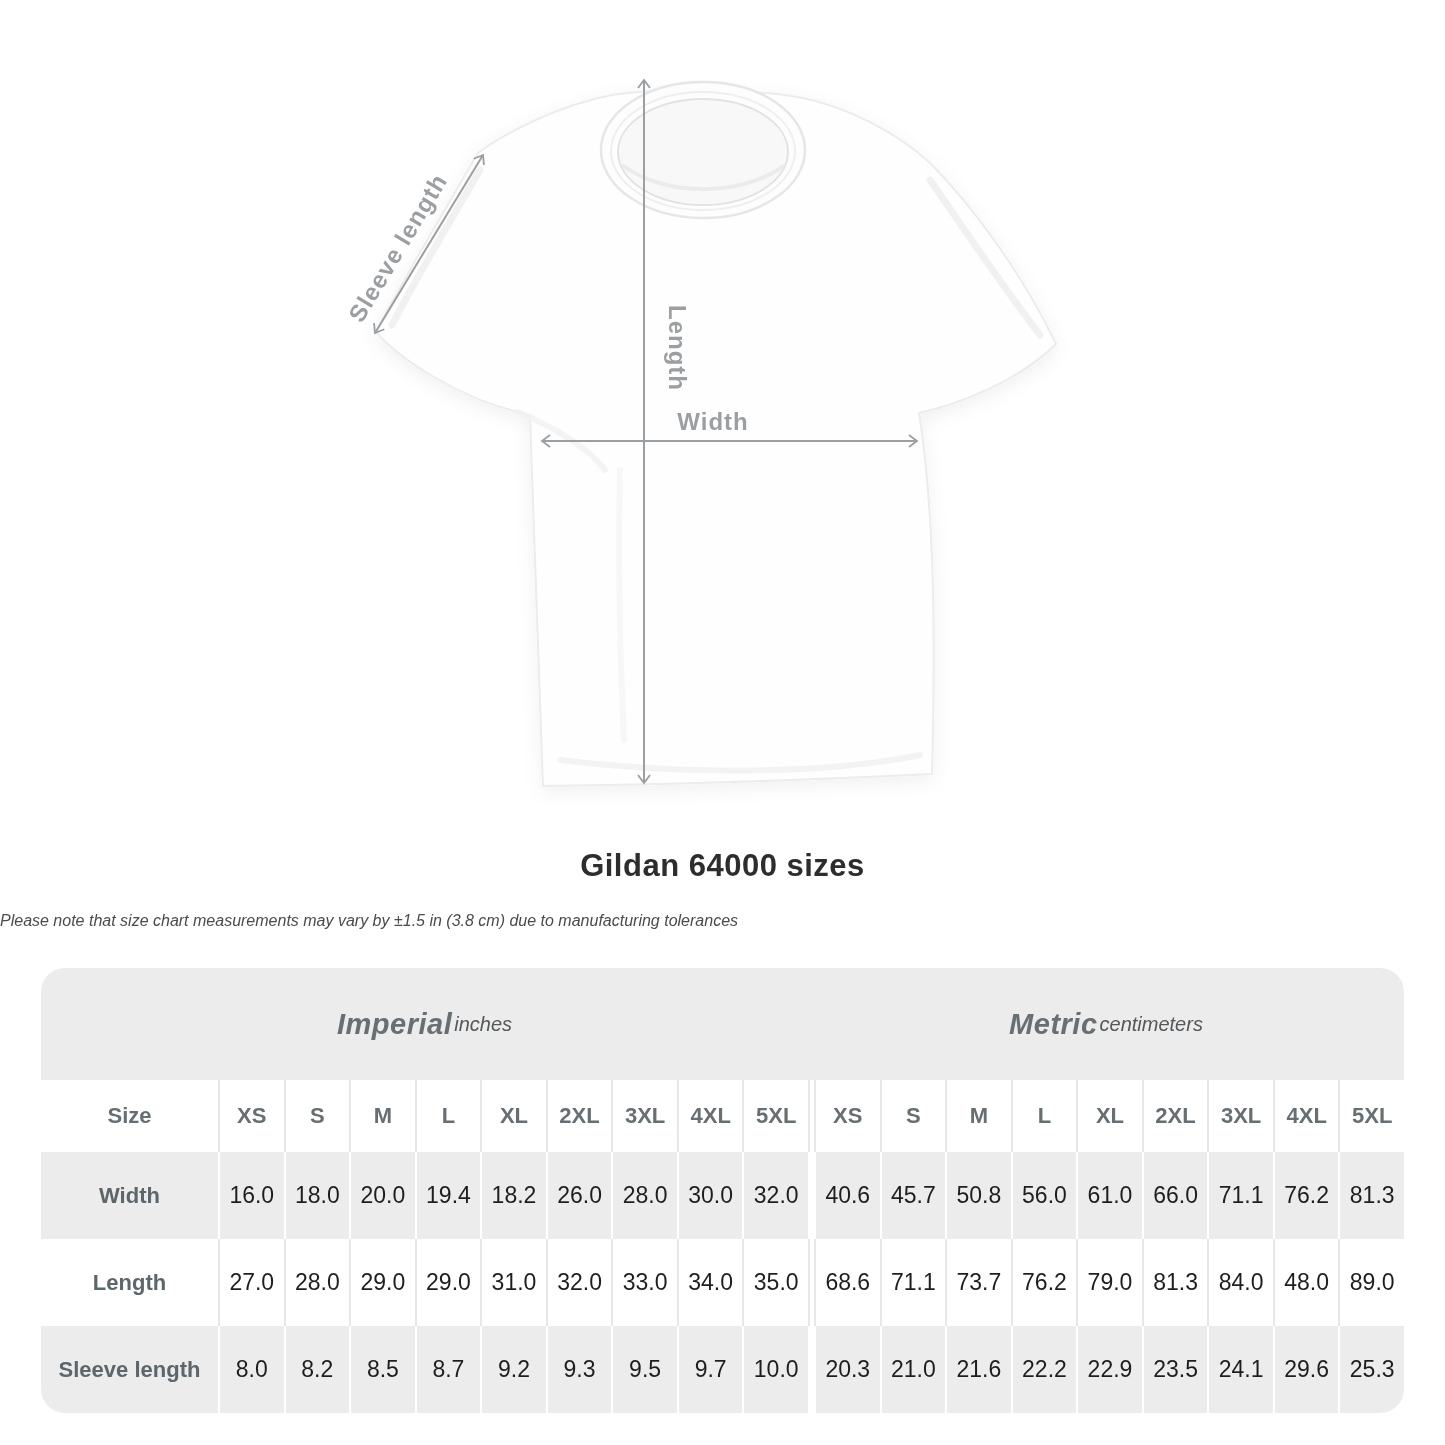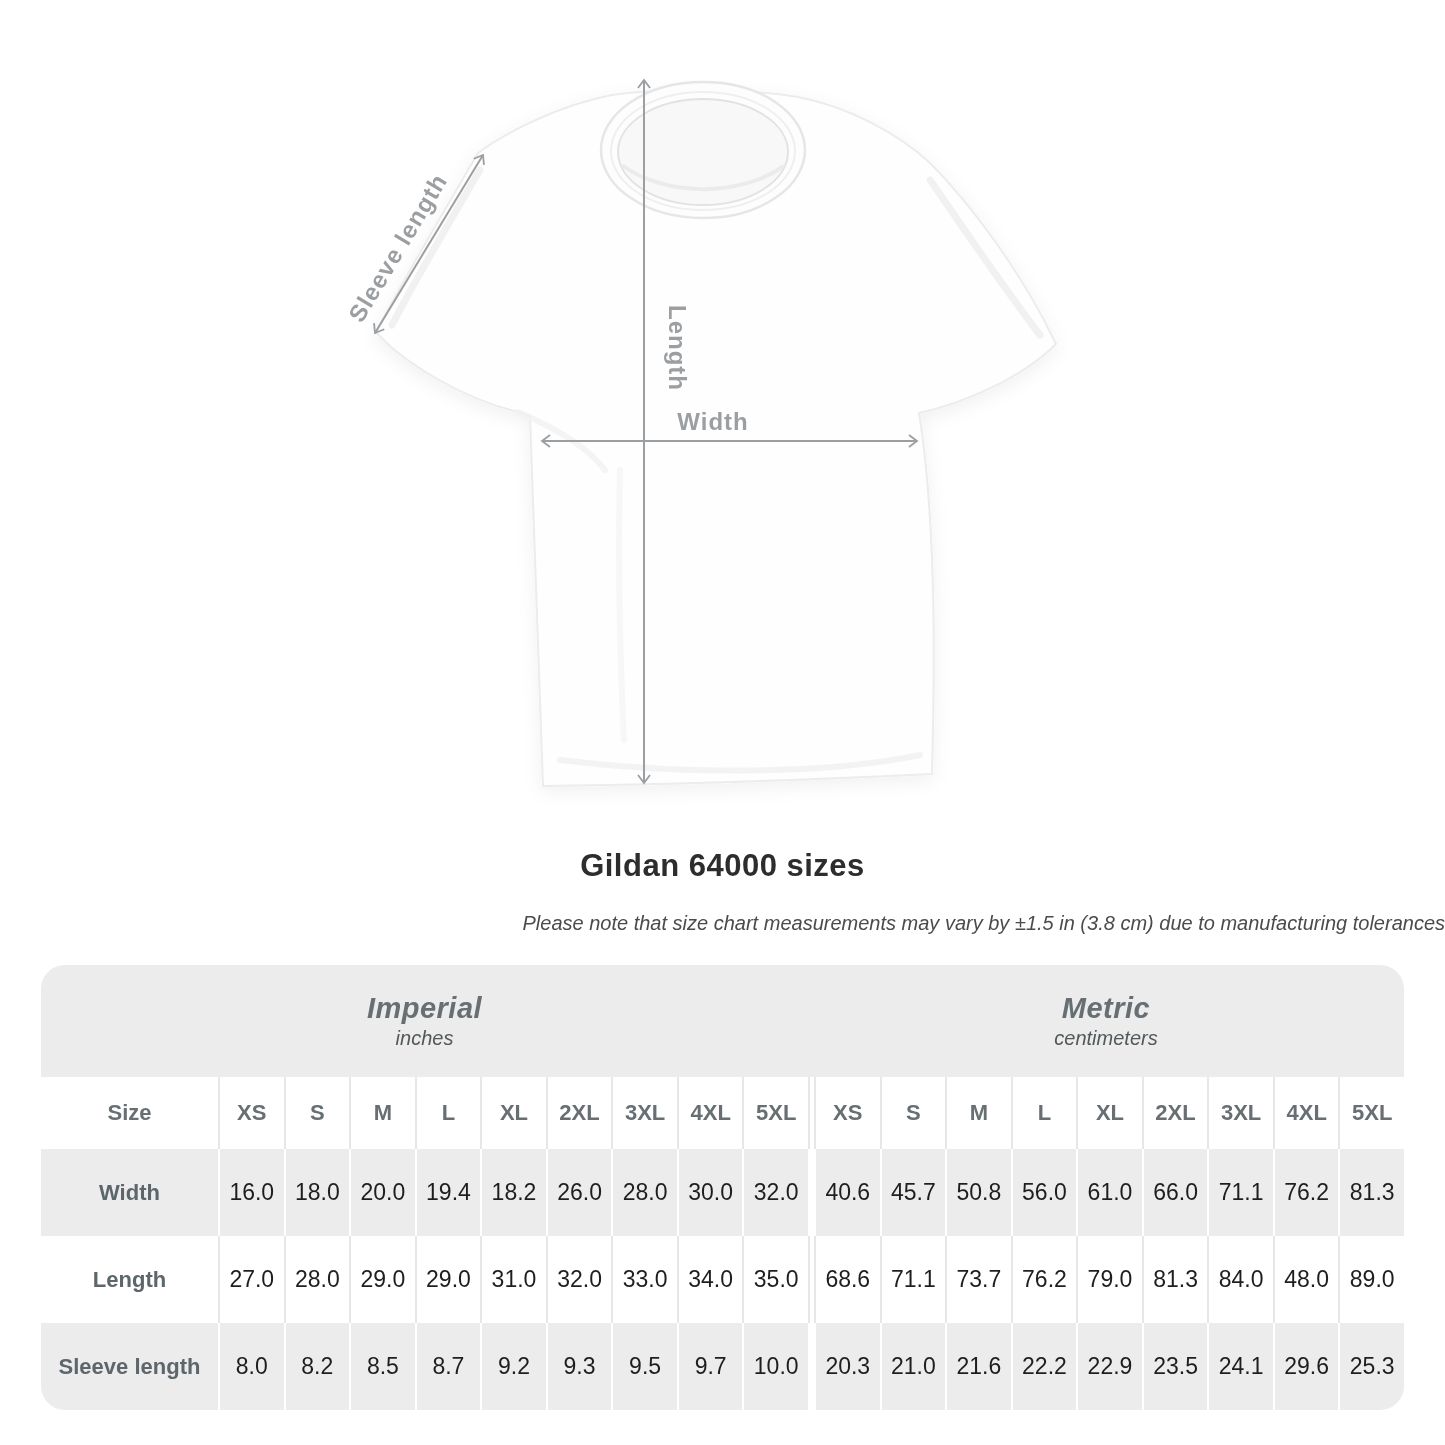--- a/index.html
+++ b/index.html
@@ -23,30 +23,30 @@
     font-family:"Liberation Sans", sans-serif;
     font-weight:bold;font-size:24px;fill:var(--diagram-gray);letter-spacing:1px;
   }
   .diagram svg .mline{stroke:var(--diagram-gray);stroke-width:2;}
   
   .chart-title{
     margin:6px 0 28px;text-align:center;
     font-size:31px;font-weight:bold;color:#2d2d2d;letter-spacing:.5px;
   }
   .chart-subtitle{
-    margin:0 0 30px;text-align:right;font-style:italic;
-    font-size:20px;color:#4b4b4b;
+    margin:0 0 38px;text-align:left;font-style:italic;
+    font-size:16px;color:#4b4b4b;
   }
   
   .size-table{width:1363px;margin:0 auto;}
   .band{
     display:grid;grid-template-columns:767px 1fr;height:112px;
     background:var(--table-band);border-radius:24px 24px 0 0;
   }
-  .band-cell{display:flex;flex-direction:column;align-items:center;justify-content:center;gap:2px;}
+  .band-cell{display:flex;flex-direction:row;align-items:center;justify-content:center;gap:2px;}
   .band-title{font-size:29px;font-weight:bold;font-style:italic;color:var(--header-text);letter-spacing:.5px;}
   .band-unit{font-size:20px;font-style:italic;color:#53585b;}
   .trow{
     display:grid;
     grid-template-columns:177px repeat(9,1fr) 6px repeat(9,1fr);
     align-items:stretch;
   }
   .trow .cell, .trow .spacer{
     display:flex;align-items:center;justify-content:center;
     border-left:2px solid var(--sep);

